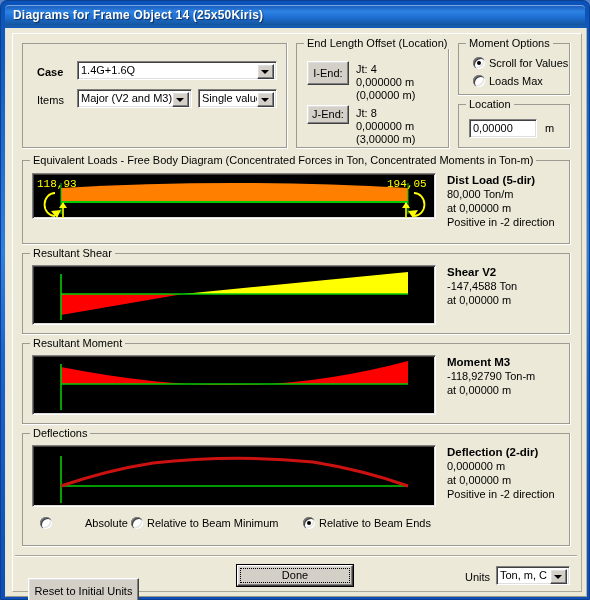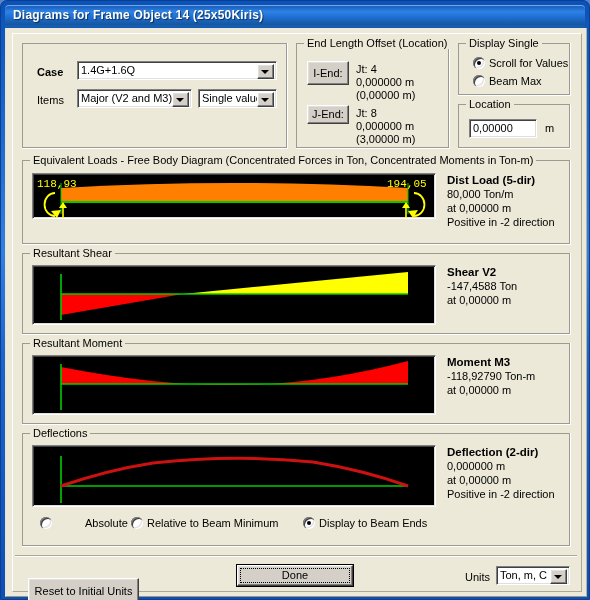--- a/index.html
+++ b/index.html
@@ -286,28 +286,28 @@
 
         <button class="btn" style="left:10px; top:61px; width:42px; height:19px;">
           <span>J-End:</span>
         </button>
         <div class="lbl" style="left:59px; top:63px;text-align:right;">Jt:  8</div>
         <div class="lbl" style="left:59px; top:76px;">0,000000 m</div>
         <div class="lbl" style="left:59px; top:89px;">(3,00000 m)</div>
       </div>
 
       <div class="group" style="left:445px; top:9px; width:113px; height:53px;">
-        <div class="group-title">Display Single</div>
+        <div class="group-title">Moment Options</div>
         <div class="radio checked" style="left:14px; top:13px;">
           <span class="dot"></span>
           <span>Scroll for Values</span>
         </div>
         <div class="radio" style="left:14px; top:31px;">
           <span class="dot"></span>
-          <span>Beam Max</span>
+          <span>Loads Max</span>
         </div>
       </div>
 
       <div class="group" style="left:445px; top:70px; width:113px; height:45px;">
         <div class="group-title">Location</div>
         <div class="textbox" style="left:10px; top:14px; width:68px;">
           <div class="tval">0,00000</div>
         </div>
         <div class="lbl" style="left:86px; top:17px;">m</div>
       </div>
@@ -424,21 +424,21 @@
         <div class="radio" style="left:17px; top:83px;padding-left:45px;">
           <span class="dot"></span>
           <span>Absolute</span>
         </div>
         <div class="radio" style="left:108px; top:83px;">
           <span class="dot"></span>
           <span>Relative to Beam Minimum</span>
         </div>
         <div class="radio checked" style="left:280px; top:83px;">
           <span class="dot"></span>
-          <span>Display to Beam Ends</span>
+          <span>Relative to Beam Ends</span>
         </div>
       </div>
 
       <div class="hr" style="left:2px; top:521px; width:562px;"></div>
 
       <button class="btn" style="left:15px; top:532px; width:111px; height:26px;margin-top:12px;">
         <span>Reset to Initial Units</span>
       </button>
 
       <button class="btn default" style="left:224px; top:531px; width:116px; height:21px;">

